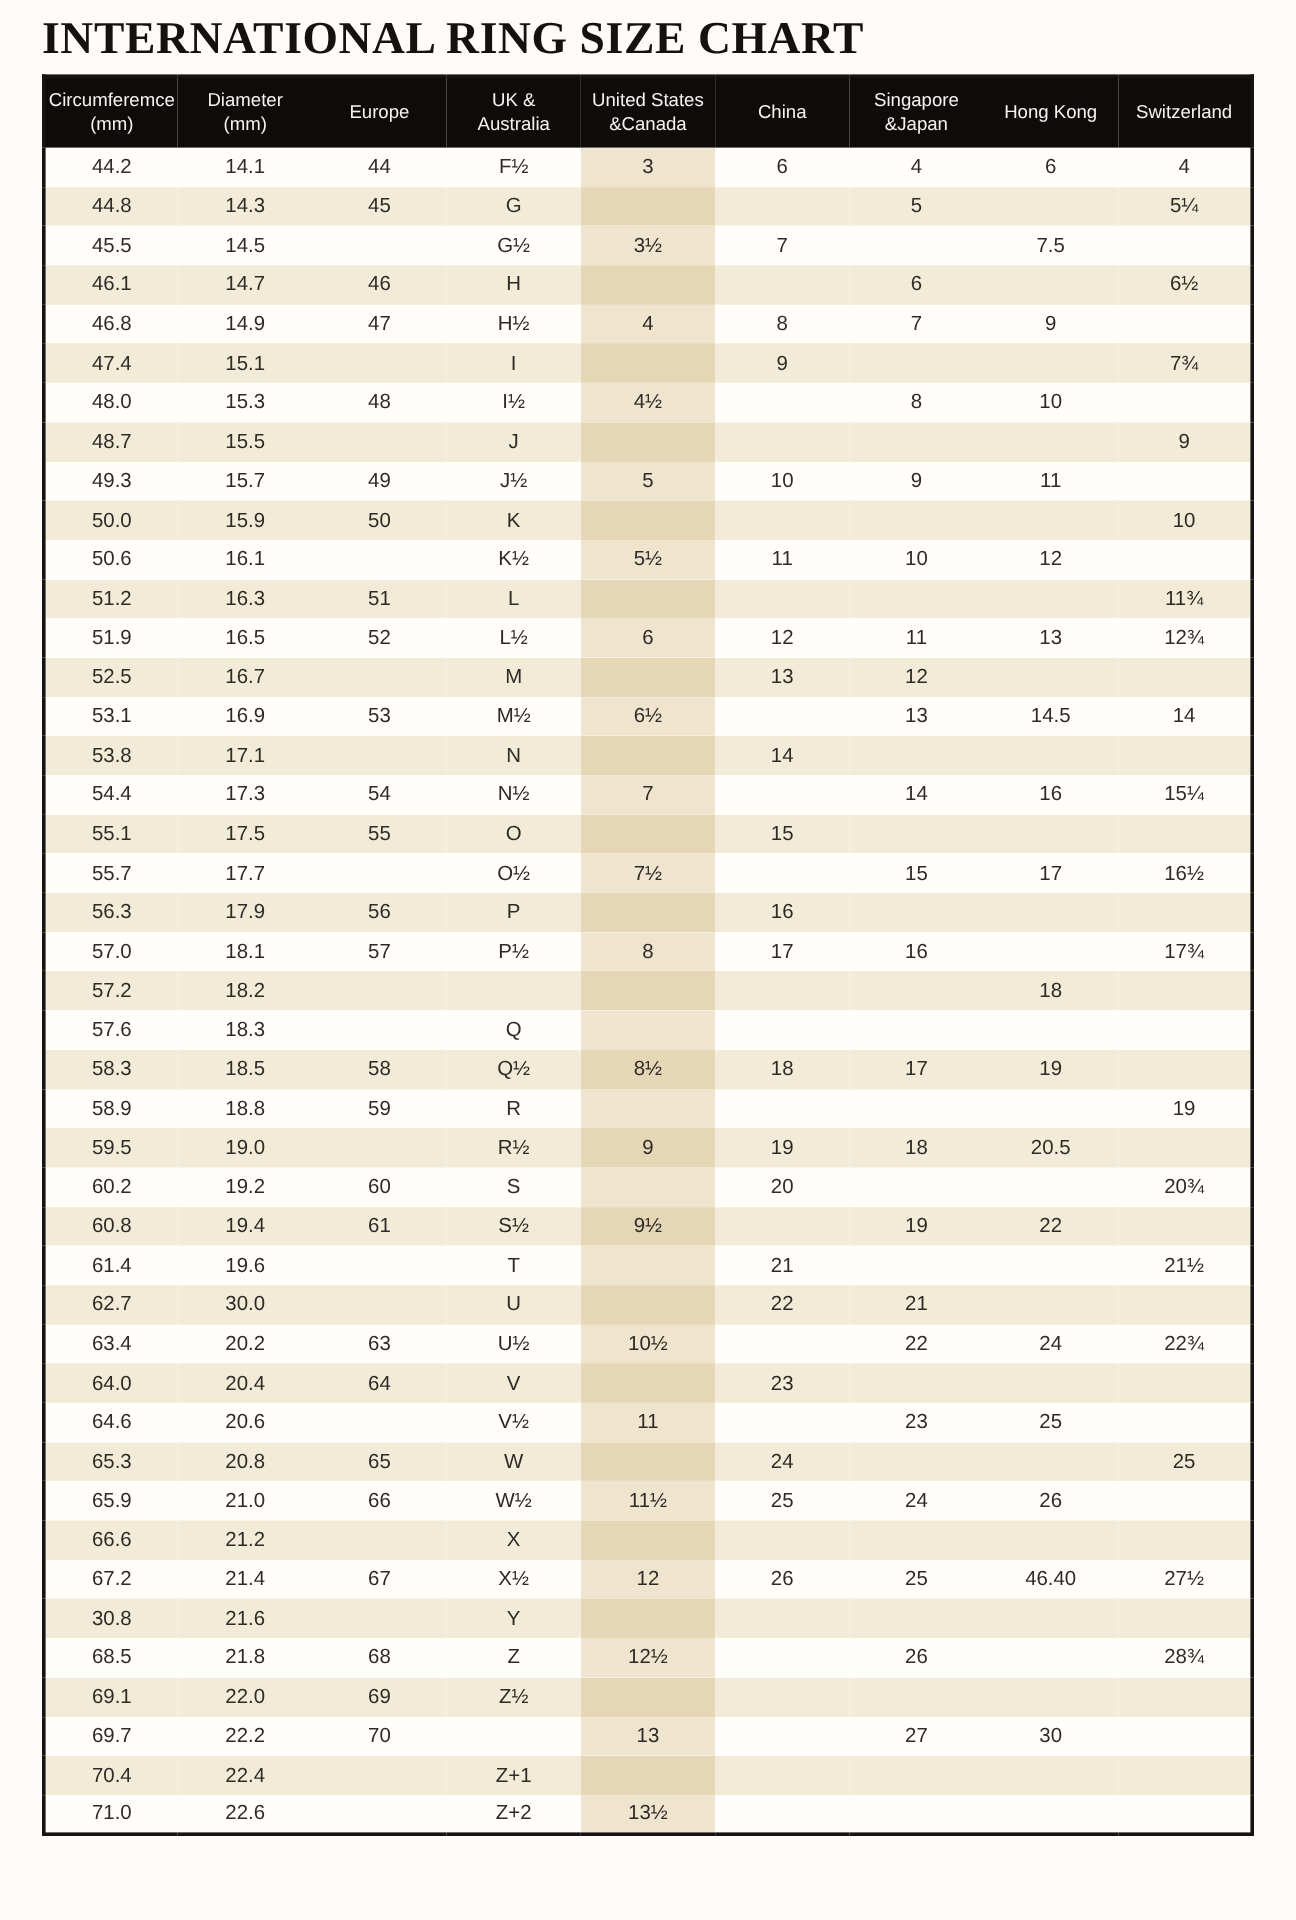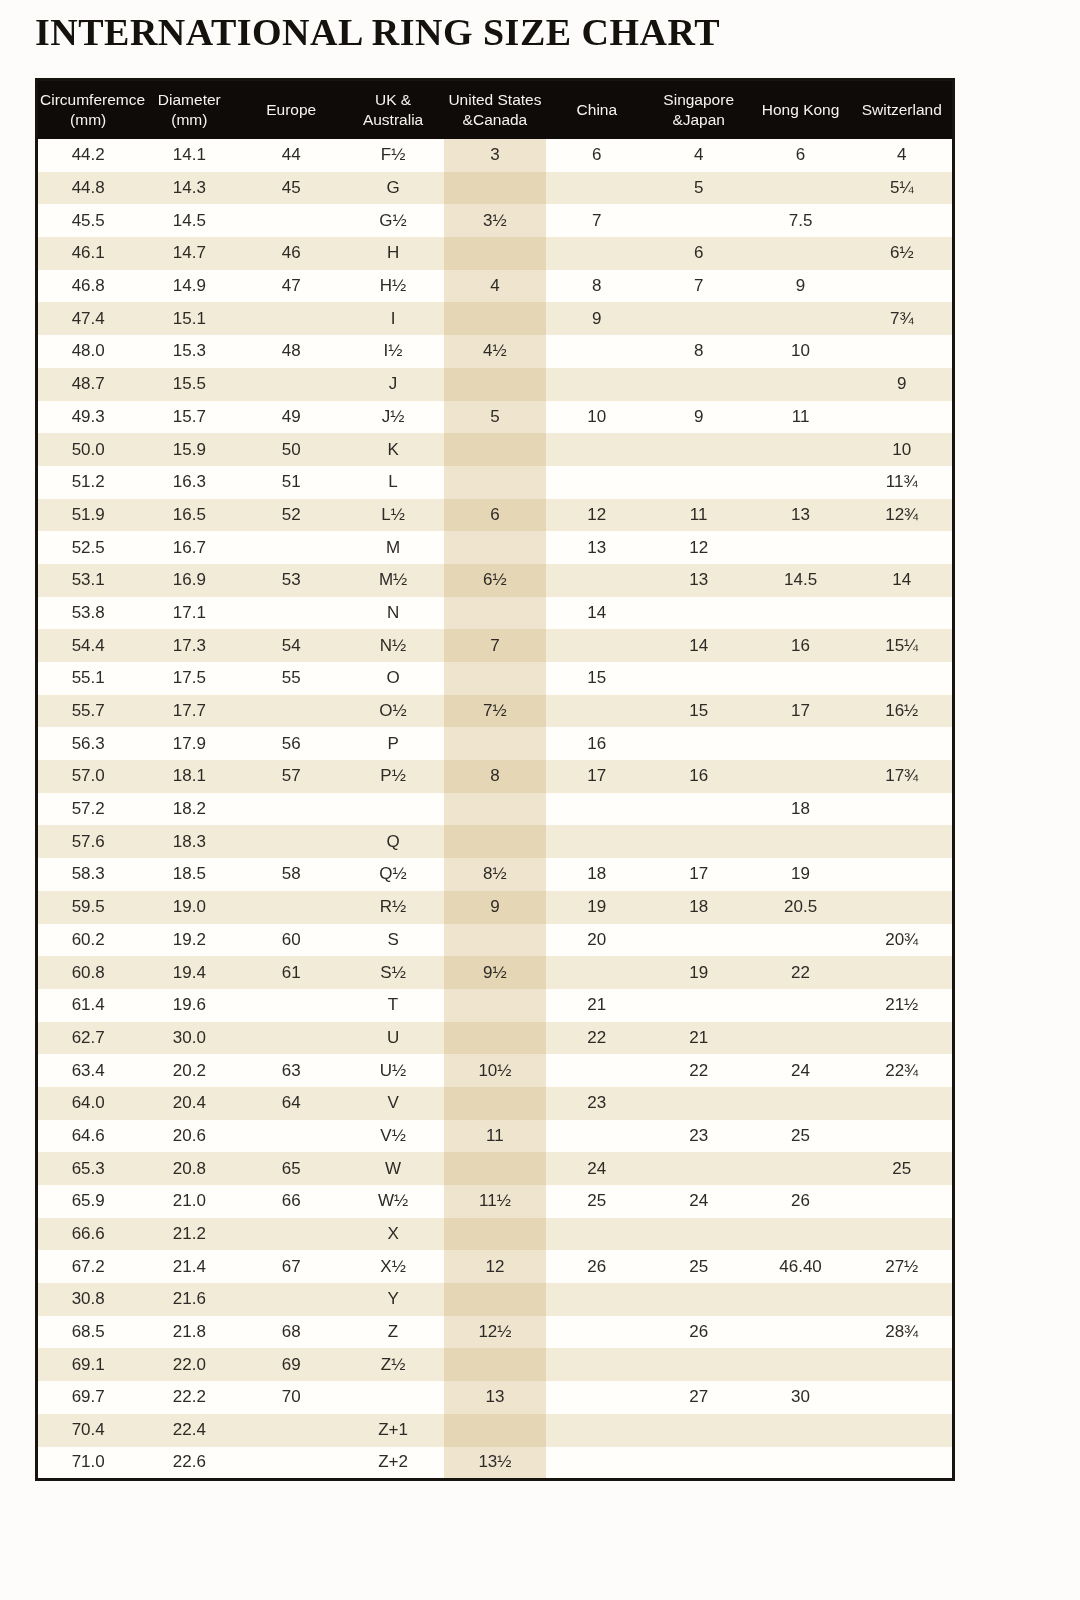--- a/index.html
+++ b/index.html
@@ -21,27 +21,27 @@
     box-sizing: border-box;
     overflow: hidden;
   }
   .page { padding: 6px 35px 0 35px; }
   .title {
     font-family: "Liberation Serif", serif;
     font-weight: bold;
     font-size: 38px;
     letter-spacing: 0.5px;
     color: var(--title-color);
-    margin: 4px 0 24px 0;
+    margin: 4px 0 8px 0;
     white-space: nowrap;
   }
   table.ring-table {
     border-collapse: collapse;
     table-layout: fixed;
-    width: 920px;
+    width: 1010px;
     border: 3px solid var(--table-border);
     background: #fffefb;
   }
   thead th {
     background: var(--header-bg);
     color: var(--header-text);
     font-weight: normal;
     font-size: 15.5px;
     line-height: 1.3;
     white-space: pre-line;
@@ -192,20 +192,31 @@
           <td>15.9</td>
           <td>50</td>
           <td>K</td>
           <td class="us-col"></td>
           <td></td>
           <td></td>
           <td></td>
           <td>10</td>
         </tr>
         <tr>
+          <td>50.6</td>
+          <td>16.1</td>
+          <td></td>
+          <td>K½</td>
+          <td class="us-col">5½</td>
+          <td>11</td>
+          <td>10</td>
+          <td>12</td>
+          <td></td>
+        </tr>
+        <tr>
           <td>51.2</td>
           <td>16.3</td>
           <td>51</td>
           <td>L</td>
           <td class="us-col"></td>
           <td></td>
           <td></td>
           <td></td>
           <td>11¾</td>
         </tr>
@@ -335,20 +346,31 @@
           <td>18.5</td>
           <td>58</td>
           <td>Q½</td>
           <td class="us-col">8½</td>
           <td>18</td>
           <td>17</td>
           <td>19</td>
           <td></td>
         </tr>
         <tr>
+          <td>58.9</td>
+          <td>18.8</td>
+          <td>59</td>
+          <td>R</td>
+          <td class="us-col"></td>
+          <td></td>
+          <td></td>
+          <td></td>
+          <td>19</td>
+        </tr>
+        <tr>
           <td>59.5</td>
           <td>19.0</td>
           <td></td>
           <td>R½</td>
           <td class="us-col">9</td>
           <td>19</td>
           <td>18</td>
           <td>20.5</td>
           <td></td>
         </tr>

